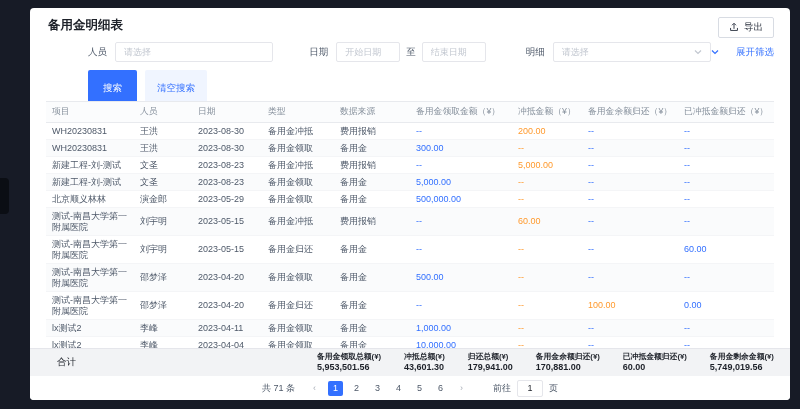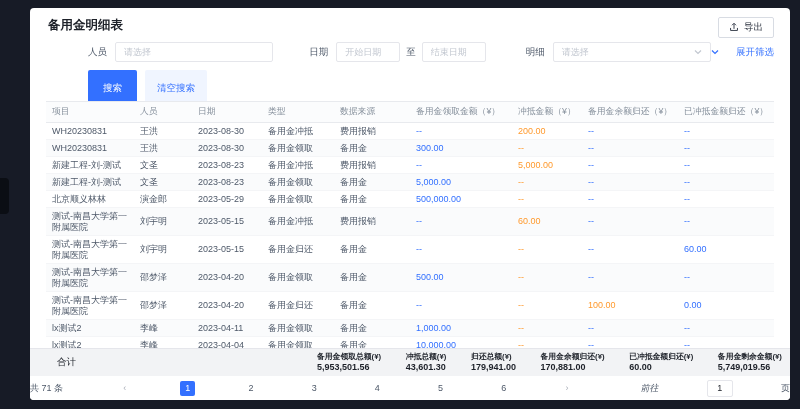--- a/index.html
+++ b/index.html
@@ -74,30 +74,30 @@
   }
   td {
     font-size:9px; color:#4e5969; padding:2.5px 6px; line-height:11px;
     border-bottom:1px solid #f4f5f7; word-break:break-all; vertical-align:middle;
   }
   tbody tr:nth-child(even) { background:#fafbfc; }
   .c-blue { color:#3370ff; }
   .c-orange { color:#ff9a2e; }
   .summary {
     flex:none; height:28px; background:#f2f3f5; border-top:1px solid #e5e6eb;
-    display:flex; align-items:center; padding:0 8px 0 27px;
+    display:flex; align-items:center; padding:0 16px 0 27px;
   }
   .sum-label { width:260px; font-size:9.5px; color:#1d2129; }
   .stats { flex:1; display:flex; justify-content:space-between; align-items:center; }
   .stat { line-height:1.15; }
   .s-label { font-size:7.8px; font-weight:600; color:#1d2129; white-space:nowrap; }
   .s-value { font-size:9px; font-weight:bold; color:#1d2129; white-space:nowrap; }
   .pager {
     flex:none; height:24px; background:#fff;
-    display:flex; align-items:center; justify-content:space-between; gap:6px;
+    display:flex; align-items:center; justify-content:center; gap:6px;
     font-size:9px; color:#4e5969;
   }
   .page-btn {
     min-width:15px; height:15px; line-height:15px; text-align:center;
     border-radius:2px; cursor:pointer; color:#4e5969; padding:0 2px;
   }
   .page-btn.arrow { color:#a9aeb8; }
   .page-btn.active { background:#3370ff; color:#fff; }
   .goto-input {
     width:26px; height:17px; border:1px solid #e5e6eb; border-radius:2px;
@@ -340,18 +340,18 @@
   <div class="pager">
     <span style="margin-right:6px;">共 71 条</span>
     <span class="page-btn arrow">‹</span>
     <span class="page-btn active">1</span>
     <span class="page-btn">2</span>
     <span class="page-btn">3</span>
     <span class="page-btn">4</span>
     <span class="page-btn">5</span>
     <span class="page-btn">6</span>
     <span class="page-btn arrow">›</span>
-    <span style="margin-left:18px;font-style:italic;">前往</span>
+    <span style="margin-left:18px;">前往</span>
     <input class="goto-input" value="1" style="">
     <span>页</span>
   </div>
 
 </div>
 
 </body></html>

